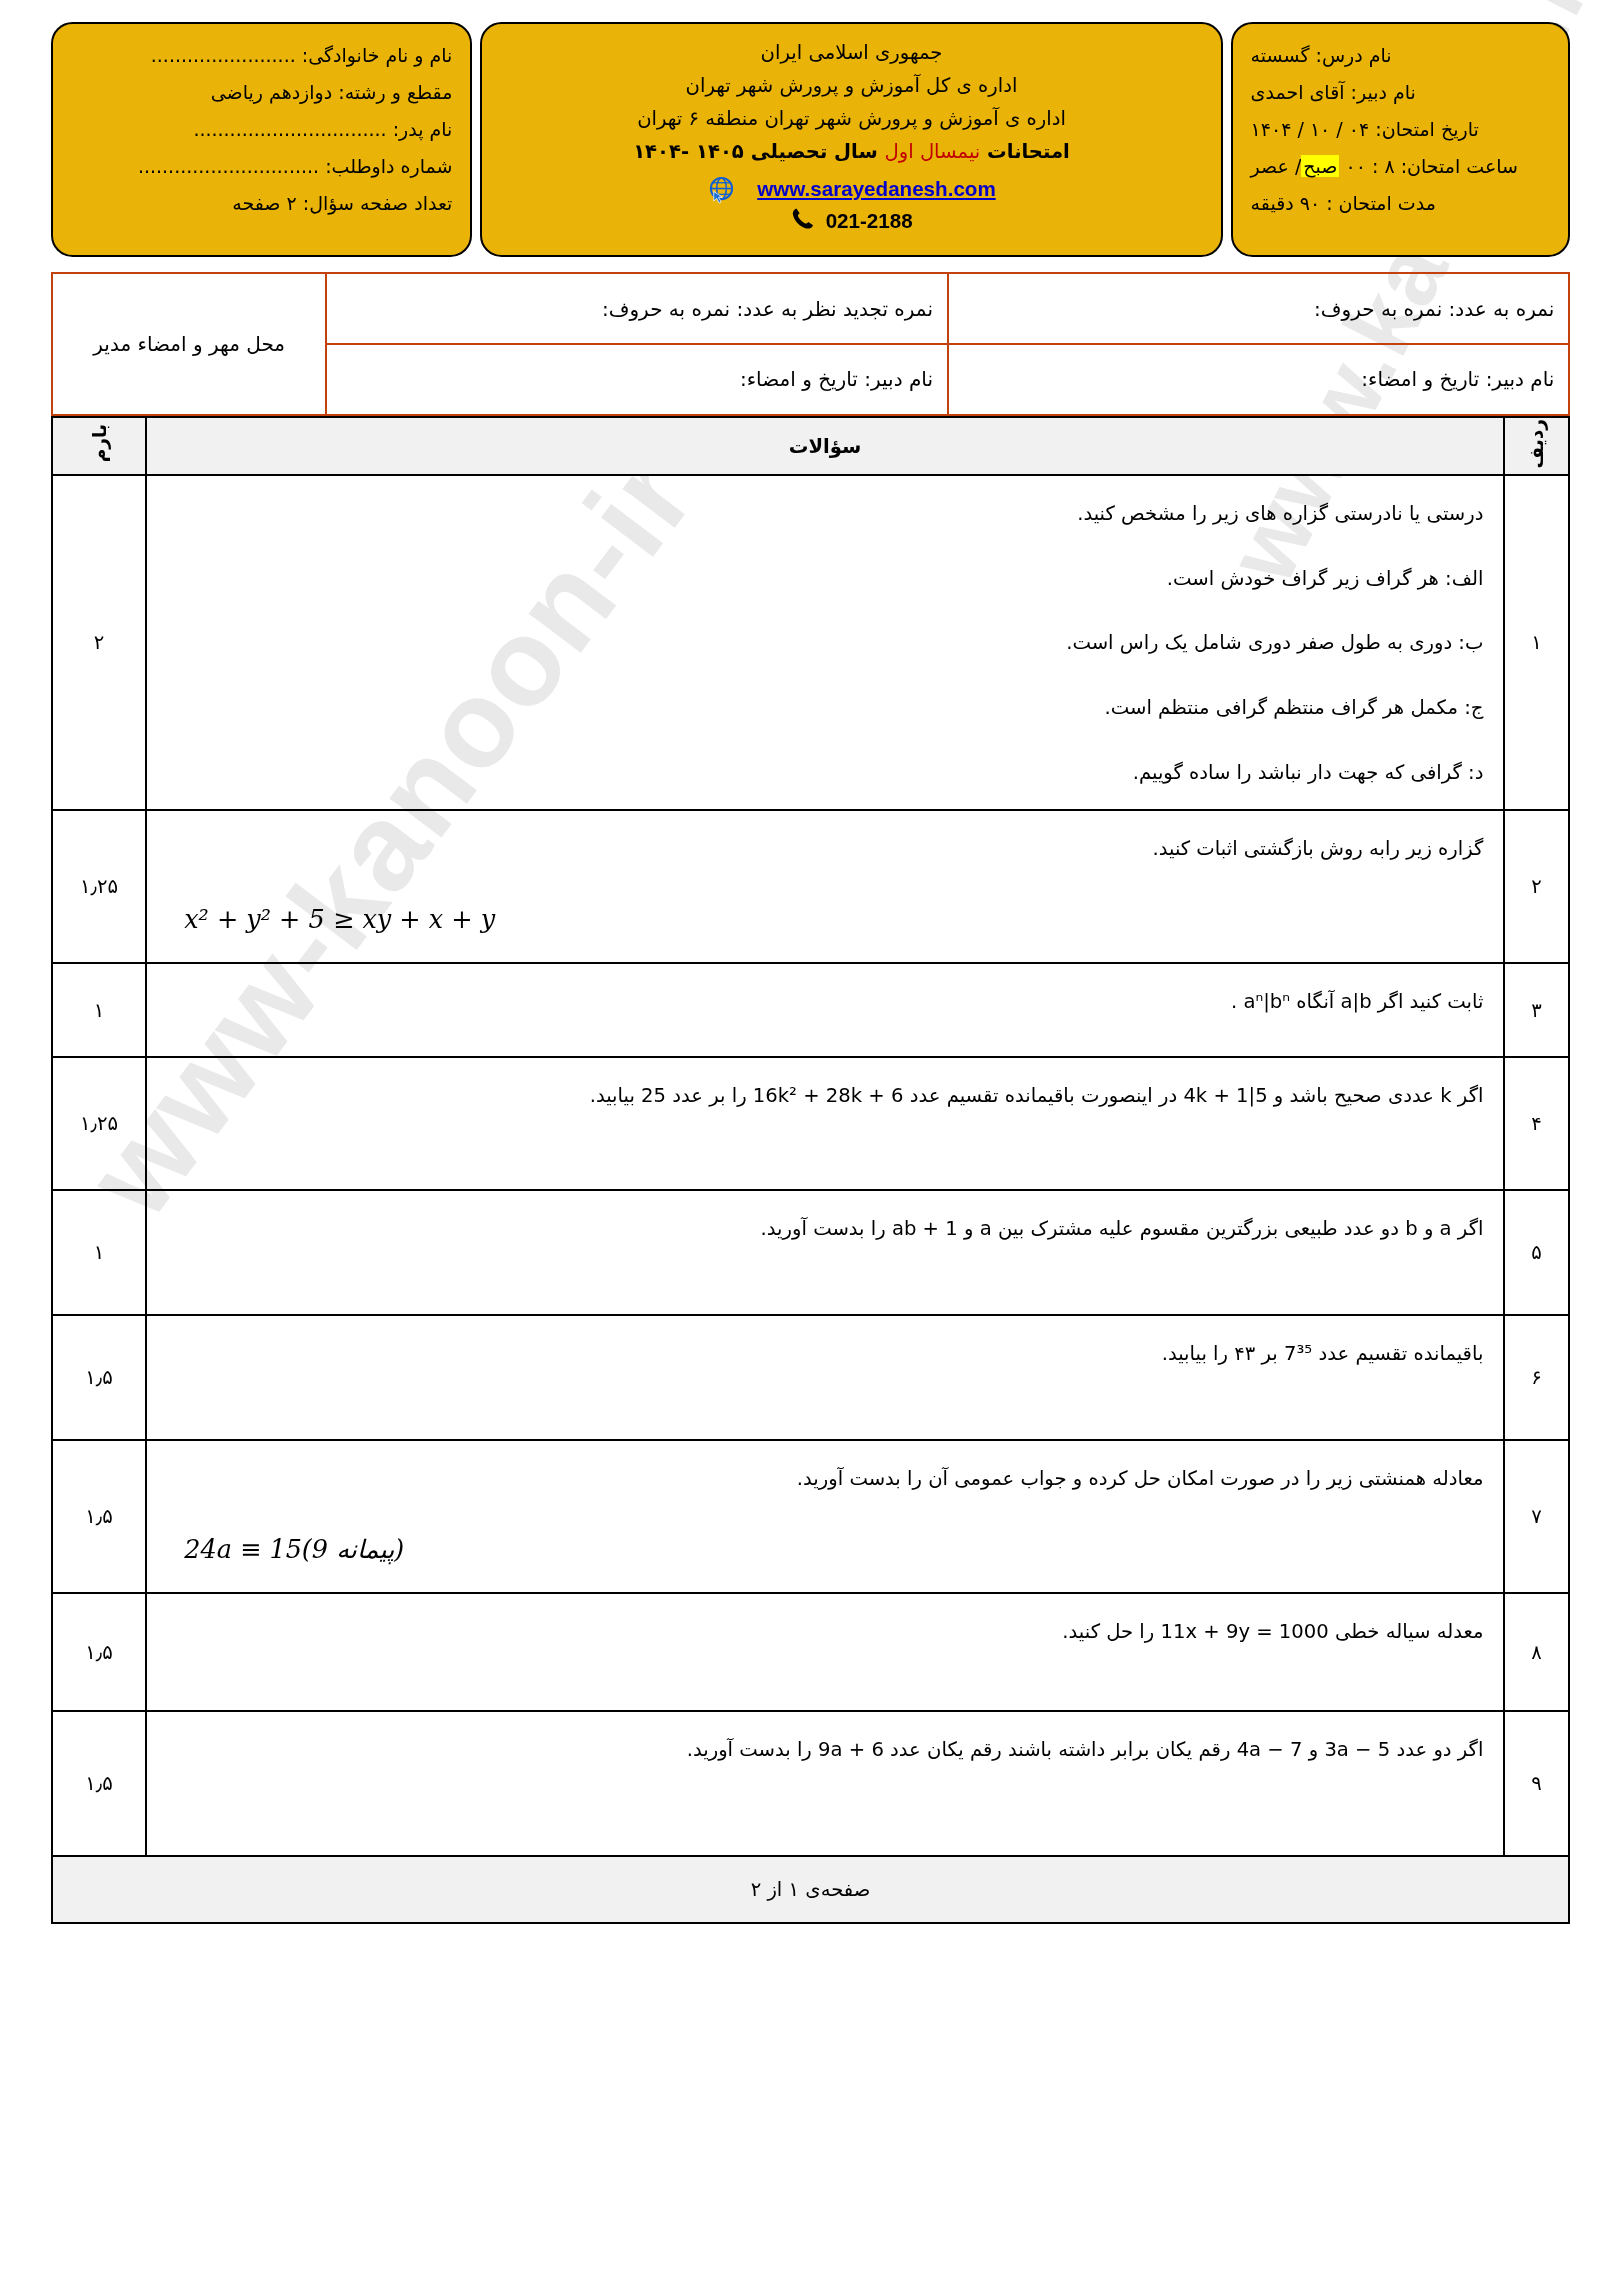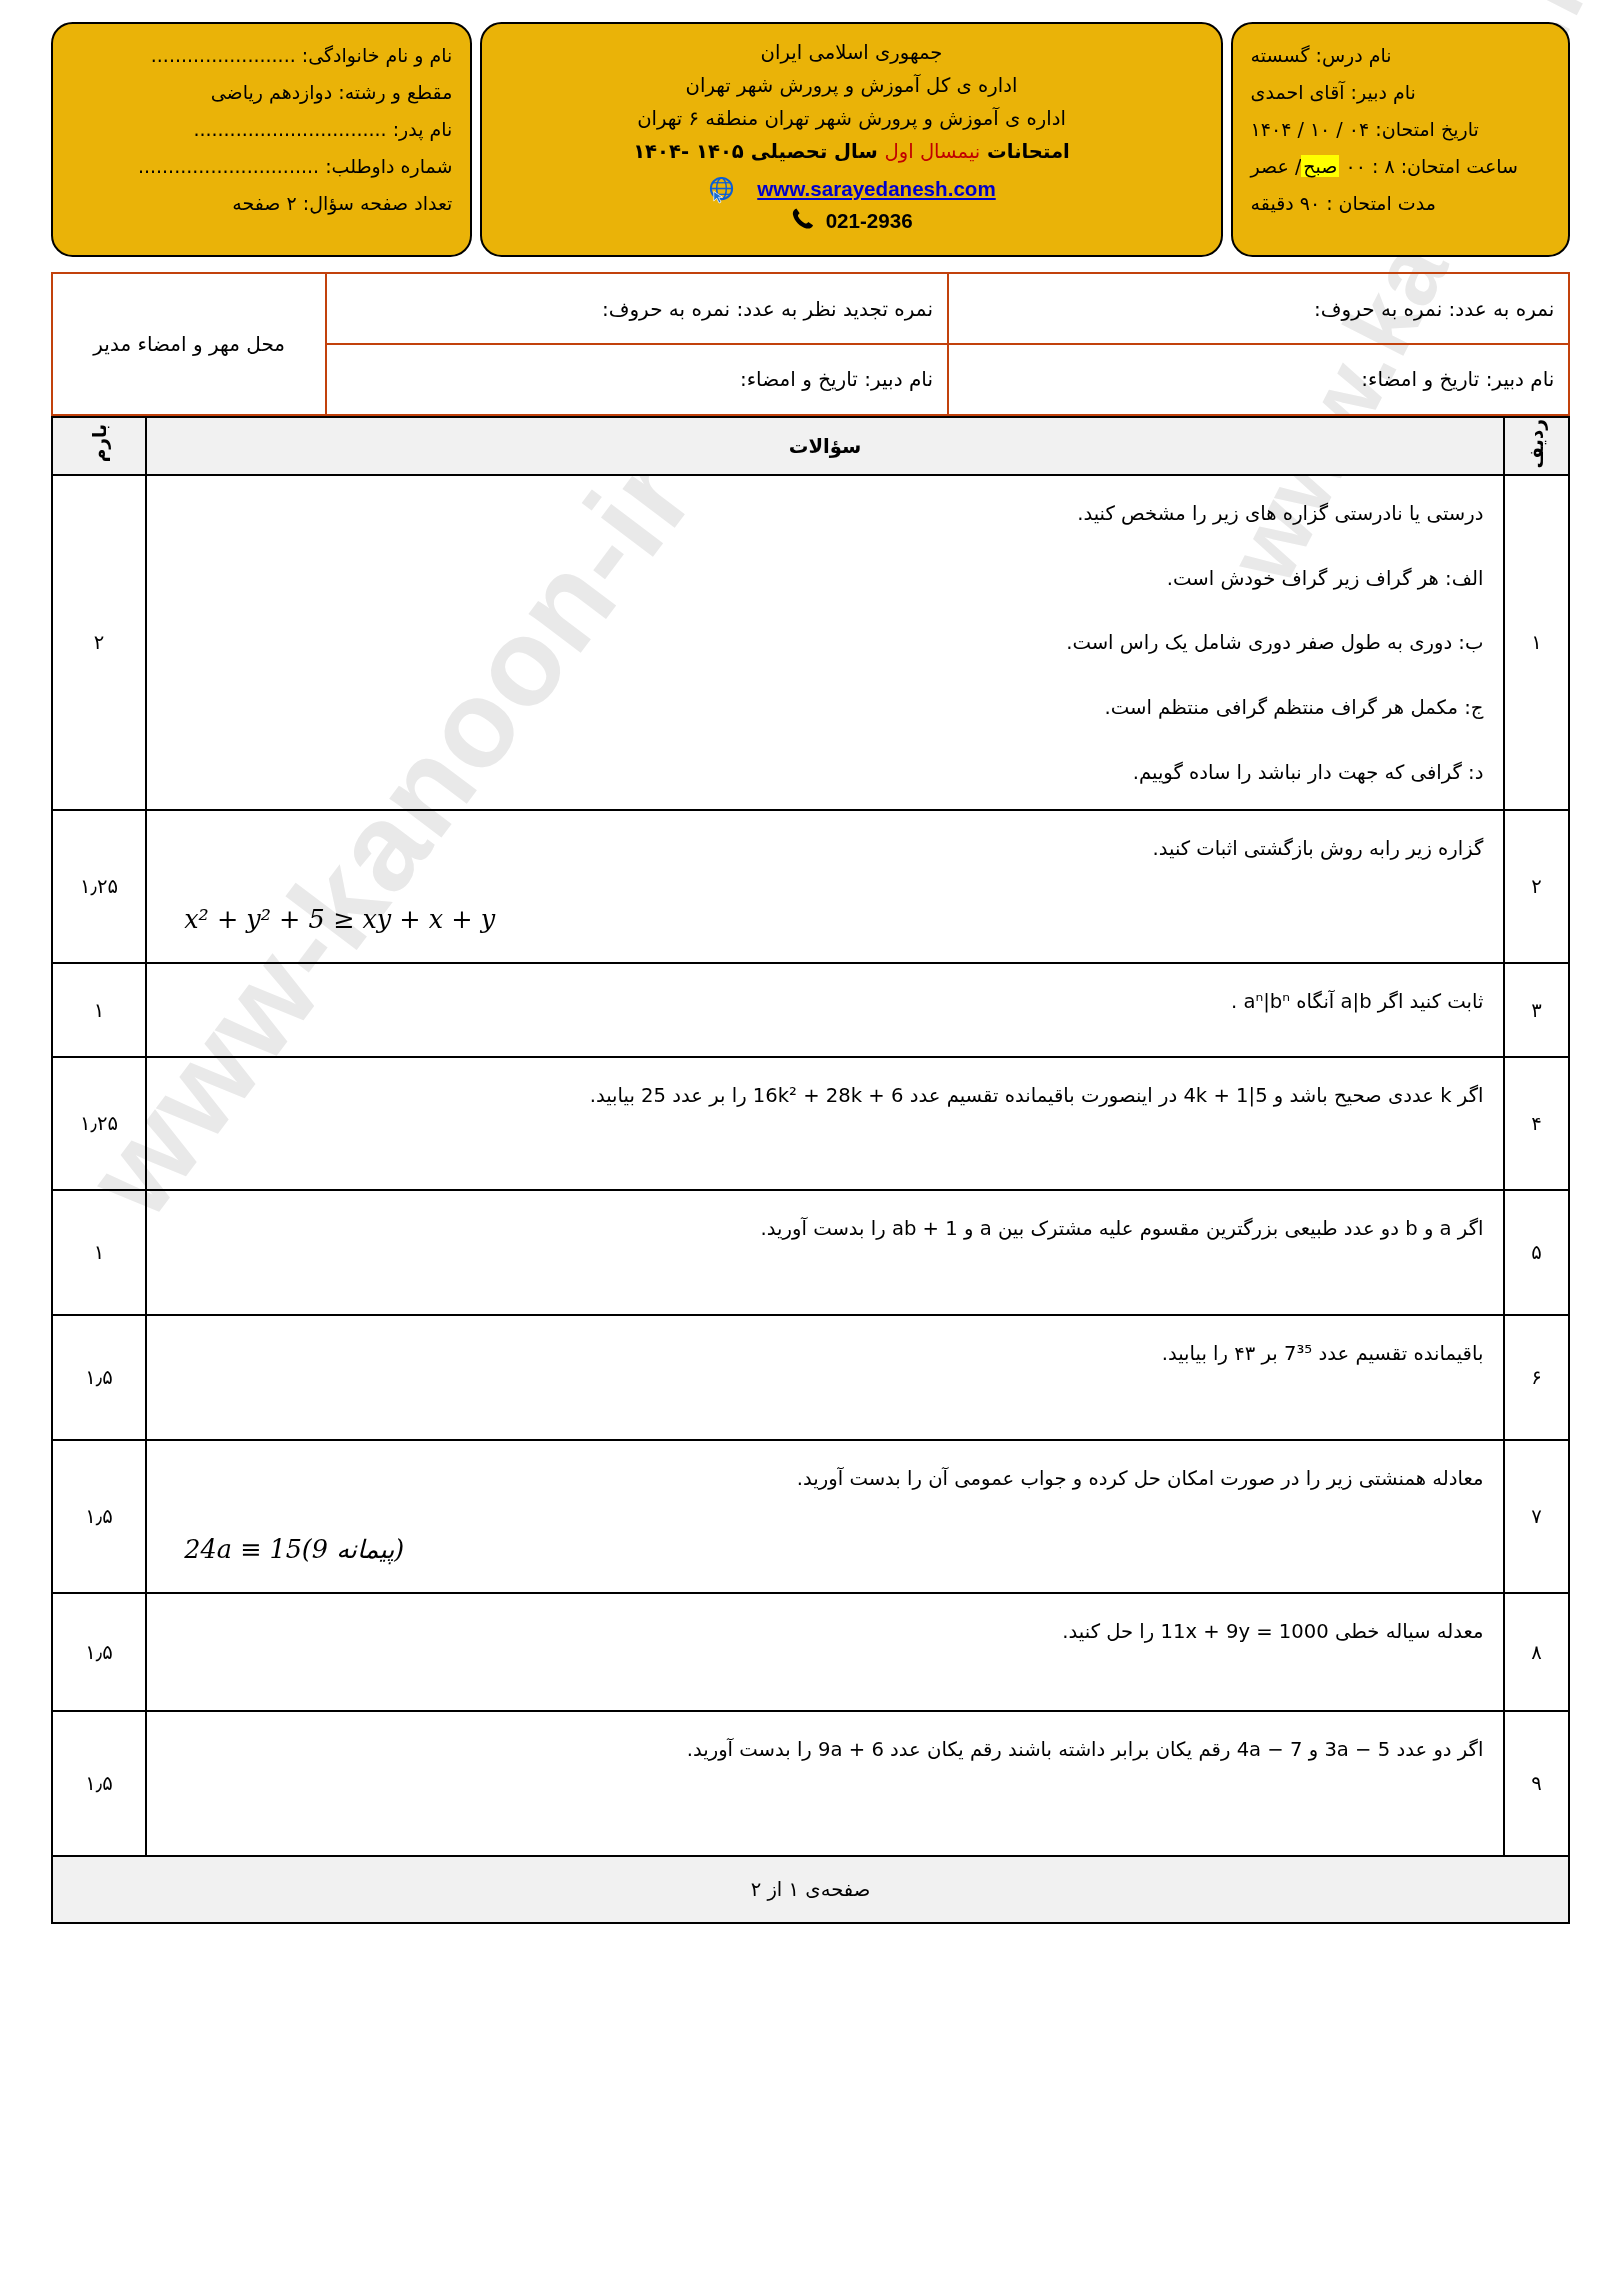--- a/index.html
+++ b/index.html
@@ -243,21 +243,21 @@
         </span>
         <span class="url-text">www.sarayedanesh.com</span>
       </div>
 
       <div class="phone-line">
         <span>
           <svg width="25.5" height="25.5" viewBox="0 0 26 26" aria-hidden="true">
             <path d="M6.5 2.5 C4 3.4 2.4 6 3.1 9.3 C4.4 15.6 10.4 21.6 16.7 22.9 C20 23.6 22.6 22 23.5 19.5 L18.6 16.2 C17.4 17.8 16.2 18.3 15 17.6 C12.4 16.1 9.9 13.6 8.4 11 C7.7 9.8 8.2 8.6 9.8 7.4 Z" fill="#000"></path>
           </svg>
         </span>
-        <span class="phone-text">021-2936</span>
+        <span class="phone-text">021-2188</span>
       </div>
     </div>
 
     <div class="hbox hbox-left">
       <div class="hline">نام درس: گسسته</div>
       <div class="hline">نام دبیر: آقای احمدی</div>
       <div class="hline">تاریخ امتحان: ۰۴ / ۱۰ / ۱۴۰۴</div>
       <div class="hline"><span>ساعت امتحان:  ۸ : ۰۰ </span><span class="hl-yellow">صبح</span><span>/ عصر</span></div>
       <div class="hline">مدت امتحان : ۹۰ دقیقه</div>
     </div>

